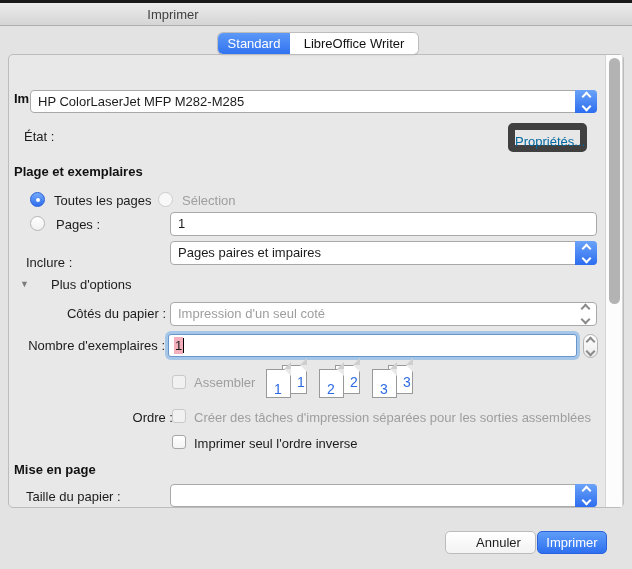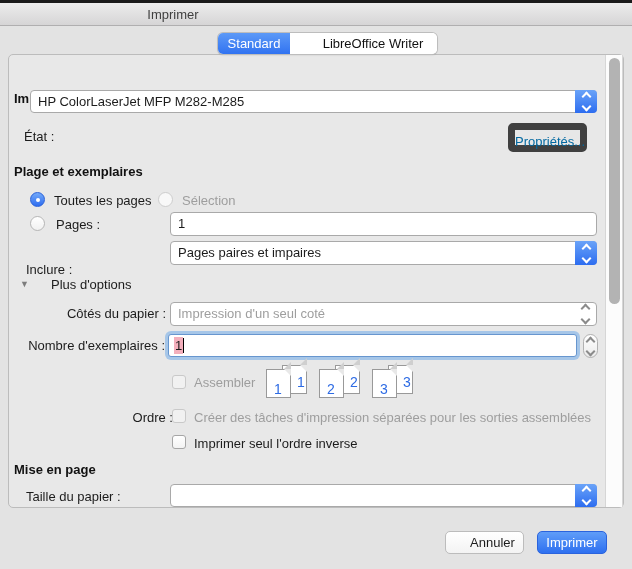--- a/index.html
+++ b/index.html
@@ -8,21 +8,21 @@
   .topstrip{position:absolute;left:0;top:0;width:632px;height:3px;background:#1a1a1a;}
   .titlebar{position:absolute;left:0;top:3px;width:632px;height:22px;
             background:linear-gradient(#ececec,#d6d5d6);border-bottom:1px solid #b0afb0;}
   .wintitle{position:absolute;left:113px;top:4px;width:120px;text-align:center;color:#3f3f3f;}
 
   
   .tabs{position:absolute;left:218px;top:33px;height:21px;display:flex;border-radius:5px;
         background:#fff;box-shadow:0 0 0 1px #bdbdbd,0 1px 2px rgba(0,0,0,.18);overflow:hidden;z-index:5;}
   .tab{line-height:21px;text-align:center;}
   .tab.sel{width:72px;background:linear-gradient(#5c99f7,#3173f1);color:#fff;}
-  .tab.unsel{width:128px;background:#fff;color:#111;margin-left:19px;}
+  .tab.unsel{width:128px;background:#fff;color:#111;}
 
   
   .panel{position:absolute;left:8px;top:54px;width:616px;height:454px;box-sizing:border-box;
          background:#e8e8e8;border:1px solid #bcbcbc;border-radius:5px;}
 
   .hdr{position:absolute;font-weight:bold;color:#111;}
   .lbl{position:absolute;white-space:nowrap;}
   .lbl.r{text-align:right;}
   .dim{color:#9e9e9e;}
 
@@ -56,21 +56,21 @@
   .radio.dis{background:#f8f8f8;border:1px solid #cdcdcd;}
   .cb{position:absolute;width:14px;height:14px;border-radius:3px;box-sizing:border-box;}
   .cb.en{background:linear-gradient(#fff,#f3f3f3);border:1px solid #a6a6a6;}
   .cb.dis{background:#f1f1f1;border:1px solid #c9c9c9;}
 
   
   .btn{position:absolute;height:23px;border-radius:5px;text-align:center;line-height:21px;
        box-sizing:border-box;}
   .btn.props{left:508px;top:123px;width:79px;height:29px;line-height:23px;background:#e7e7e7;
              border:7px solid #404040;color:#0369a1;}
-  .btn.cancel{left:445px;top:531px;width:79px;background:linear-gradient(#fff,#f3f3f3);
+  .btn.cancel{left:445px;top:531px;width:91px;background:linear-gradient(#fff,#f3f3f3);
               border:1px solid #bcbcbc;padding-left:16px;}
   .btn.primary{left:537px;top:531px;width:70px;background:linear-gradient(#5f9df8,#2e70f0);
                border:1px solid #2a63dd;color:#fff;}
 
   
   .expander{position:absolute;left:20px;top:279px;font-size:9px;color:#7c7c7c;}
 
   
   .pair{position:absolute;width:46px;height:33px;}
   .pg{position:absolute;width:25px;height:29px;background:#fff;border:1px solid #999;box-sizing:border-box;}
@@ -125,21 +125,21 @@
   <div class="lbl" style="left:54px;top:193px;">Toutes les pages</div>
   <div class="radio dis" style="left:158px;top:192px;"></div>
   <div class="lbl dim" style="left:182px;top:193px;">Sélection</div>
 
   <div class="radio off" style="left:30px;top:216px;"></div>
   <div class="lbl" style="left:56px;top:217px;">Pages :</div>
   <div class="dd" style="left:170px;top:212px;width:427px;height:24px;">
     <span class="dd-text">1</span>
   </div>
 
-  <div class="lbl" style="left:26px;top:262px;">Inclure :</div>
+  <div class="lbl" style="left:26px;top:255px;">Inclure :</div>
   <div class="dd" style="left:170px;top:241px;width:427px;height:24px;">
     <span class="dd-text">Pages paires et impaires</span>
     <span class="dd-btn">
       <i class="chv up"></i>
       <i class="chv dn"></i>
     </span>
   </div>
 
   <div class="expander">▼</div>
   <div class="lbl" style="left:51px;top:277px;">Plus d'options</div>

